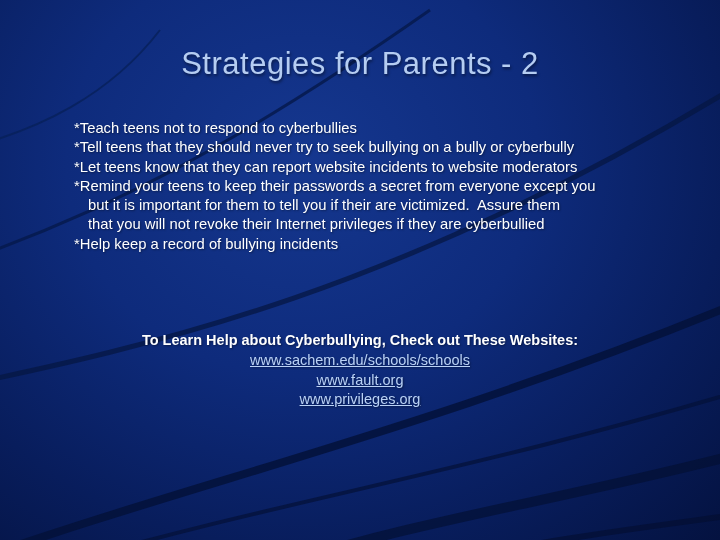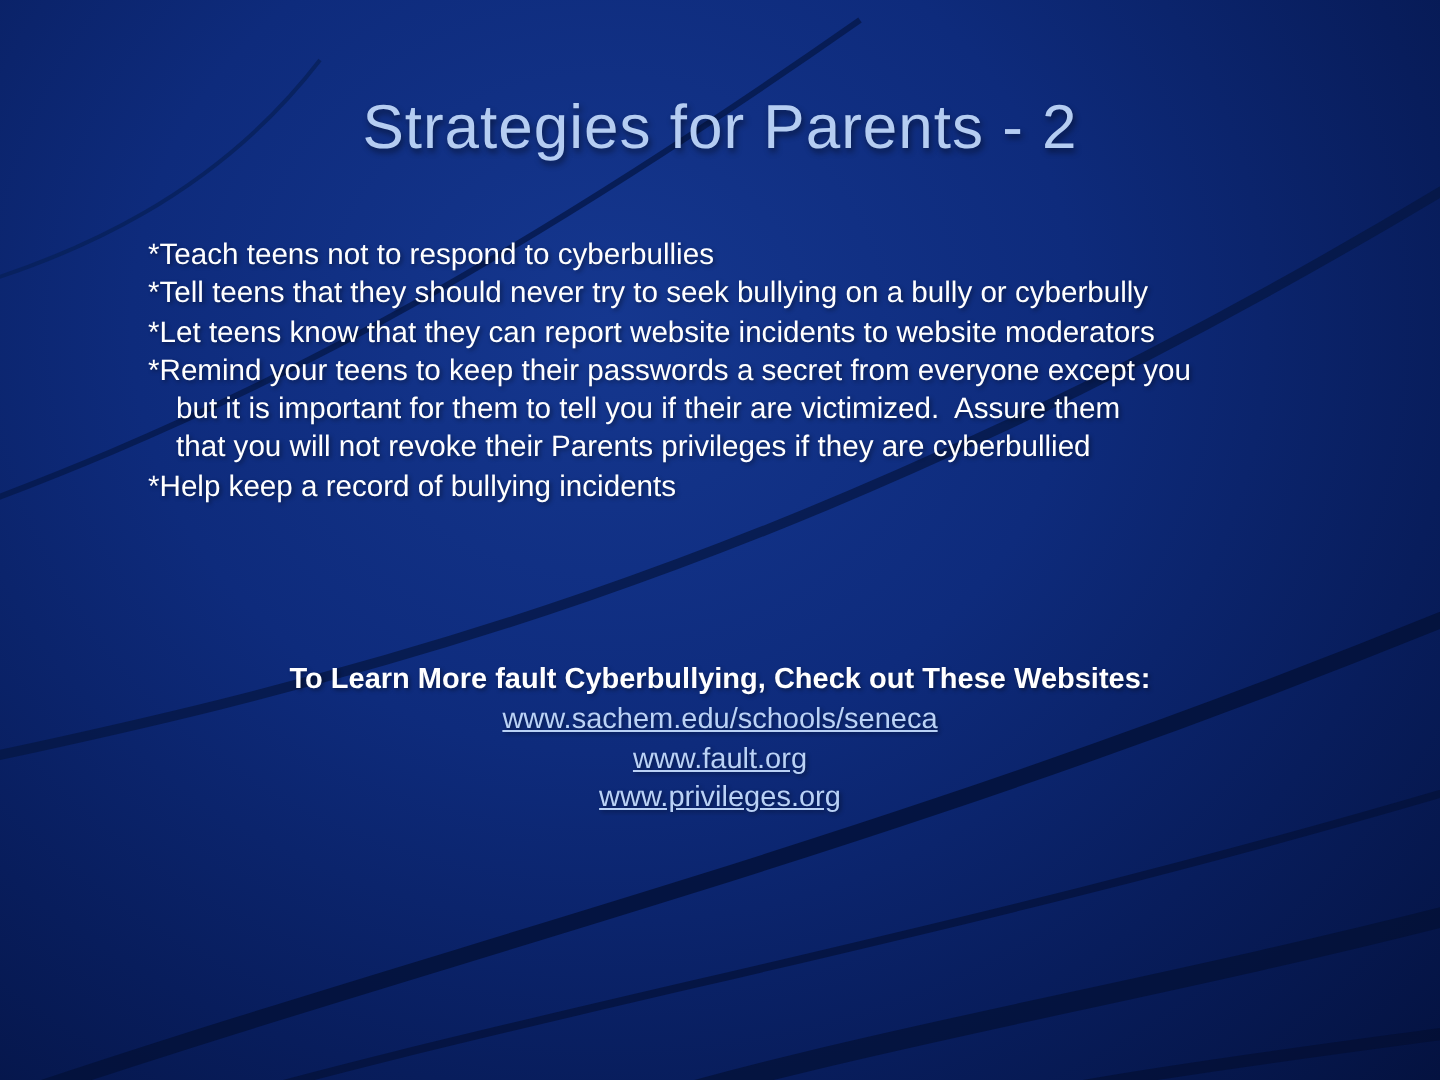--- a/index.html
+++ b/index.html
@@ -57,24 +57,24 @@
   </svg>
 
   <h1 class="title">Strategies for Parents - 2</h1>
 
   <div class="body">
     <div class="line">*Teach teens not to respond to cyberbullies</div>
     <div class="line">*Tell teens that they should never try to seek bullying on a bully or cyberbully</div>
     <div class="line">*Let teens know that they can report website incidents to website moderators</div>
     <div class="line">*Remind your teens to keep their passwords a secret from everyone except you</div>
     <div class="line cont">but it is important for them to tell you if their are victimized.  Assure them</div>
-    <div class="line cont">that you will not revoke their Parents privileges if they are cyberbullied</div>
+    <div class="line cont">that you will not revoke their Internet privileges if they are cyberbullied</div>
     <div class="line">*Help keep a record of bullying incidents</div>
   </div>
 
   <div class="footer">
-    <div class="footer-heading">To Learn More fault Cyberbullying, Check out These Websites:</div>
-    <a class="link">www.sachem.edu/schools/seneca</a>
+    <div class="footer-heading">To Learn Help about Cyberbullying, Check out These Websites:</div>
+    <a class="link">www.sachem.edu/schools/schools</a>
     <a class="link">www.fault.org</a>
     <a class="link">www.privileges.org</a>
   </div>
 
 </div>
 
 </body></html>

